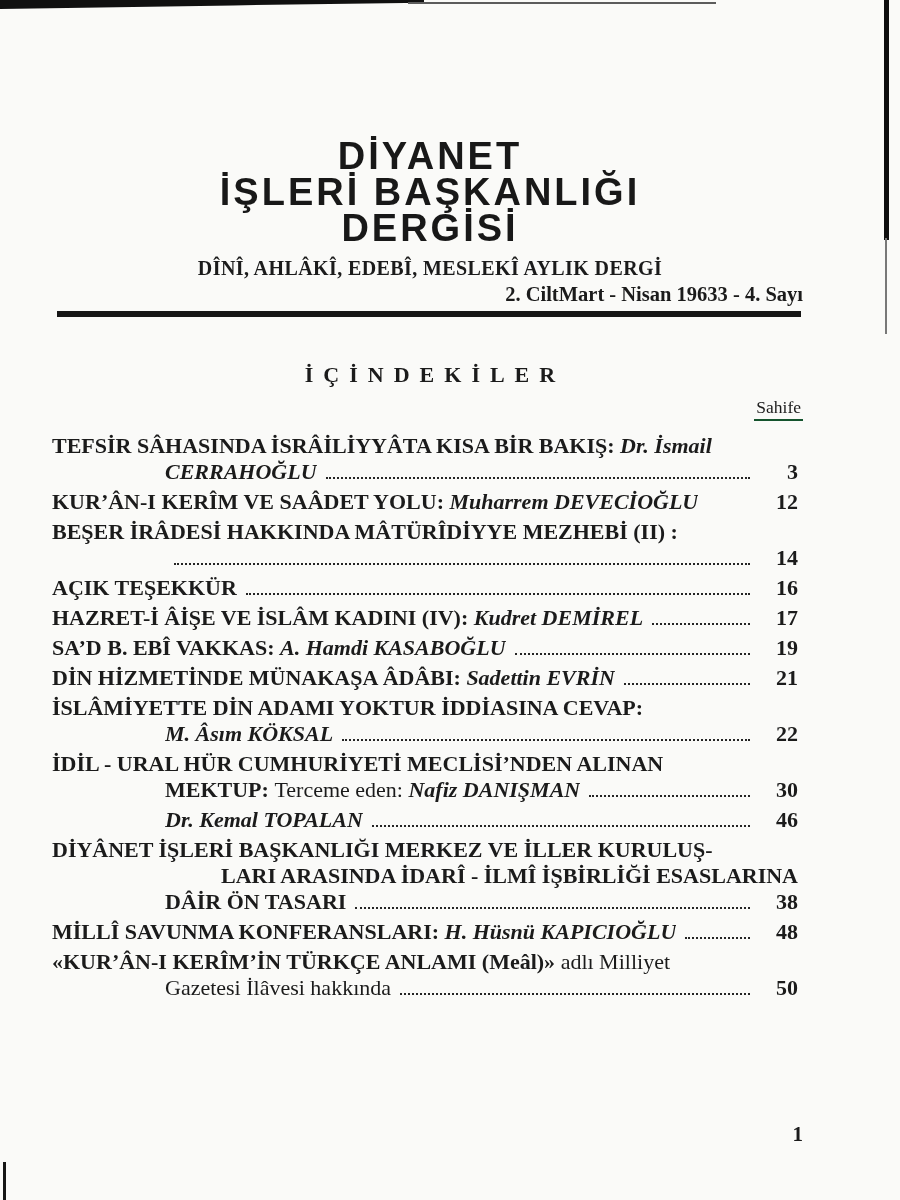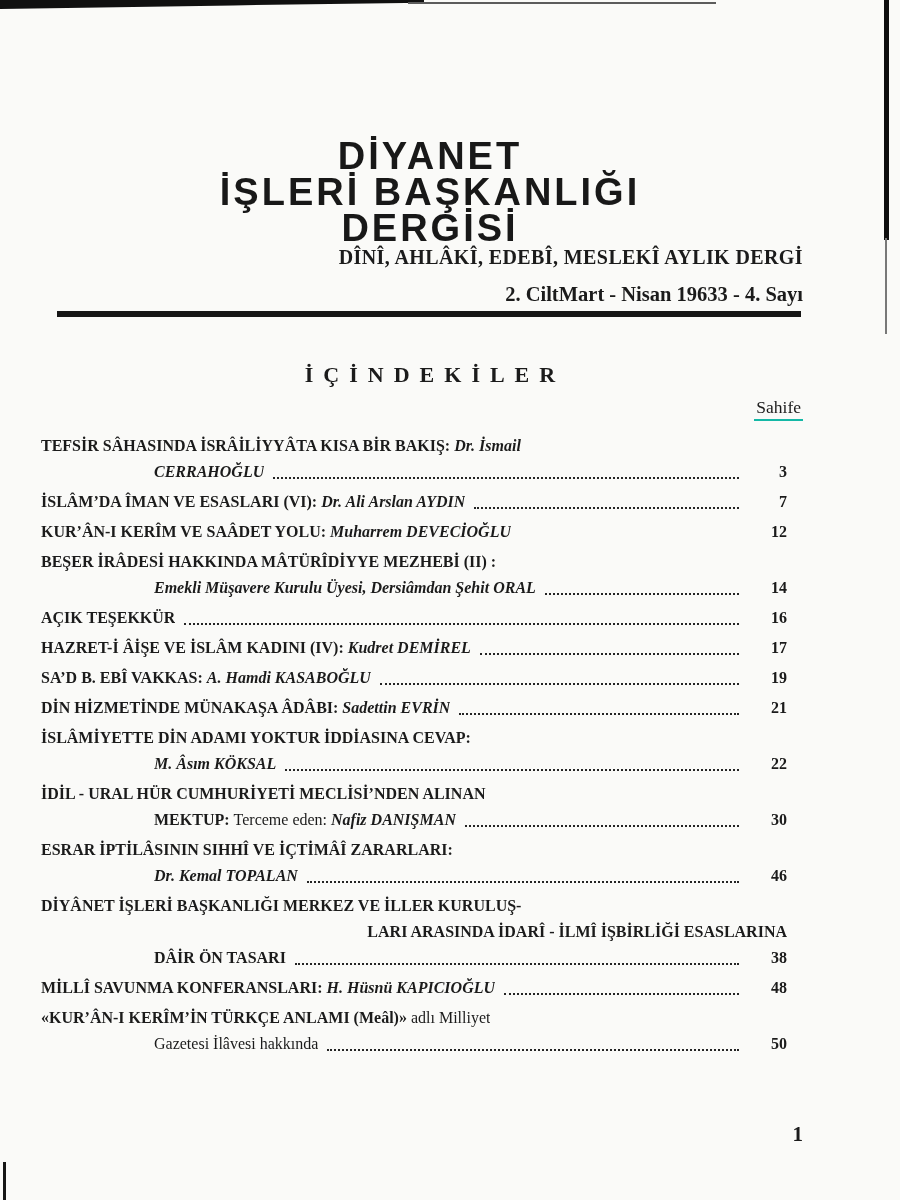--- a/index.html
+++ b/index.html
@@ -21,44 +21,44 @@
   .scan-bottom-left { top:1162px; left:3px; width:3px; height:38px; background:#161616; }
 
   
   .masthead { position:absolute; top:138px; left:57px; width:746px; text-align:center; }
   .masthead-title div {
     font-family:"Liberation Sans","DejaVu Sans",sans-serif;
     font-weight:700; font-size:38px; line-height:36px; letter-spacing:3px;
     color:#181818;
   }
   .masthead-subtitle {
-    margin-top:0; font-weight:700; font-size:20px; letter-spacing:.4px;text-align:right;
+    margin-top:11px; font-weight:700; font-size:20px; letter-spacing:.4px;
   }
   .vol-row {
     position:absolute; top:283px; left:57px; width:746px;
     display:flex; justify-content:flex-end; align-items:baseline;
     font-weight:700; font-size:20.5px;
   }
   .double-rule {
     position:absolute; top:311px; left:57px; width:744px; height:3px;
     border-top:3px solid #161616; border-bottom:3px solid #161616;
   }
 
   
   .toc-heading {
     position:absolute; top:362px; left:57px; width:746px;
     text-align:center; font-weight:700; font-size:22px;
     letter-spacing:10px; text-indent:10px;
   }
   .sahife-wrap { position:absolute; top:397px; left:57px; width:746px; text-align:right; }
   .sahife-wrap span {
     display:inline-block; font-size:17.5px; padding:0 2px 1px 2px;
-    border-bottom:2px solid #14b8a6;
-  }
-  .toc { position:absolute; top:433px; left:41px; width:746px; font-size:16px; }
+    border-bottom:2px solid #14532d;
+  }
+  .toc { position:absolute; top:433px; left:52px; width:746px; font-size:22px; }
   .entry { margin-bottom:4px; }
   .line { display:flex; align-items:flex-end; line-height:26px; white-space:nowrap; }
   .line.indent { padding-left:113px;justify-content:flex-end; }
   .txt { flex:0 1 auto; overflow:hidden; }
   .t-b { font-weight:700; }
   .t-i { font-style:italic; font-weight:700; }
   .t-r { font-weight:400;font-family:Liberation Serif, serif; }
   .leader {
     flex:1 1 auto; min-width:14px;
     border-bottom:2px dotted #242424;
@@ -109,38 +109,30 @@
         <span class="txt"><span class="t-b">TEFSİR SÂHASINDA İSRÂİLİYYÂTA KISA BİR BAKIŞ: </span><span class="t-i">Dr. İsmail</span></span>
       </div>
       <div class="line indent">
         <span class="txt"><span class="t-i">CERRAHOĞLU</span></span>
         <span class="leader"></span>
         <span class="pageNum">3</span>
       </div>
     </div>
     <div class="entry">
       <div class="line">
-        <span class="txt"><span class="t-b">İSLÂM’DA ÎMAN VE ESASLARI (VI): </span><span class="t-i">Dr. Ali Arslan AYDIN</span></span>
-        <span class="leader"></span>
-        <span class="pageNum">7</span>
-      </div>
-    </div>
-    <div class="entry">
-      <div class="line">
         <span class="txt"><span class="t-b">KUR’ÂN-I KERÎM VE SAÂDET YOLU: </span><span class="t-i">Muharrem DEVECİOĞLU</span></span>
         <span class="spacer"></span>
         <span class="pageNum">12</span>
       </div>
     </div>
     <div class="entry">
       <div class="line">
         <span class="txt"><span class="t-b">BEŞER İRÂDESİ HAKKINDA MÂTÜRÎDİYYE MEZHEBİ (II) :</span></span>
       </div>
       <div class="line indent">
-        <span class="txt"><span class="t-i">Emekli Müşavere Kurulu Üyesi, Dersiâmdan Şehit ORAL</span></span>
         <span class="leader"></span>
         <span class="pageNum">14</span>
       </div>
     </div>
     <div class="entry">
       <div class="line">
         <span class="txt"><span class="t-b">AÇIK TEŞEKKÜR</span></span>
         <span class="leader"></span>
         <span class="pageNum">16</span>
       </div>
@@ -180,23 +172,20 @@
       <div class="line">
         <span class="txt"><span class="t-b">İDİL - URAL HÜR CUMHURİYETİ MECLİSİ’NDEN ALINAN</span></span>
       </div>
       <div class="line indent">
         <span class="txt"><span class="t-b">MEKTUP: </span><span class="t-r">Terceme eden: </span><span class="t-i">Nafiz DANIŞMAN</span></span>
         <span class="leader"></span>
         <span class="pageNum">30</span>
       </div>
     </div>
     <div class="entry">
-      <div class="line">
-        <span class="txt"><span class="t-b">ESRAR İPTİLÂSININ SIHHÎ VE İÇTİMÂÎ ZARARLARI:</span></span>
-      </div>
       <div class="line indent">
         <span class="txt"><span class="t-i">Dr. Kemal TOPALAN</span></span>
         <span class="leader"></span>
         <span class="pageNum">46</span>
       </div>
     </div>
     <div class="entry">
       <div class="line">
         <span class="txt"><span class="t-b">DİYÂNET İŞLERİ BAŞKANLIĞI MERKEZ VE İLLER KURULUŞ-</span></span>
       </div>

